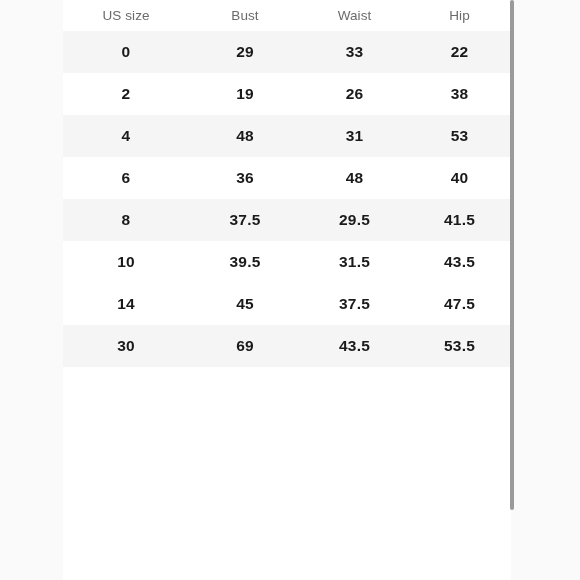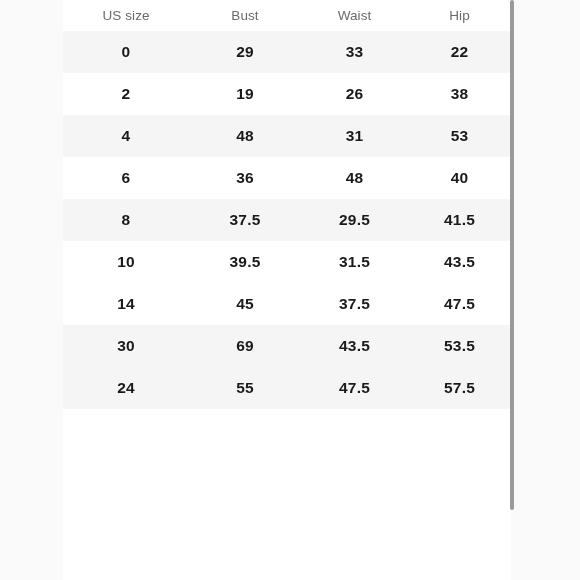--- a/index.html
+++ b/index.html
@@ -168,26 +168,20 @@
             <td>45</td>
             <td>37.5</td>
             <td>47.5</td>
           </tr>
           <tr class="odd">
             <td>30</td>
             <td>69</td>
             <td>43.5</td>
             <td>53.5</td>
           </tr>
-          <tr class="odd">
-            <td>24</td>
-            <td>55</td>
-            <td>47.5</td>
-            <td>57.5</td>
-          </tr>
         </tbody>
     </table>
   </div>
 
   <div id="scrollbar">
     <div id="scrollbar-thumb"></div>
   </div>
 
 </div>
 

